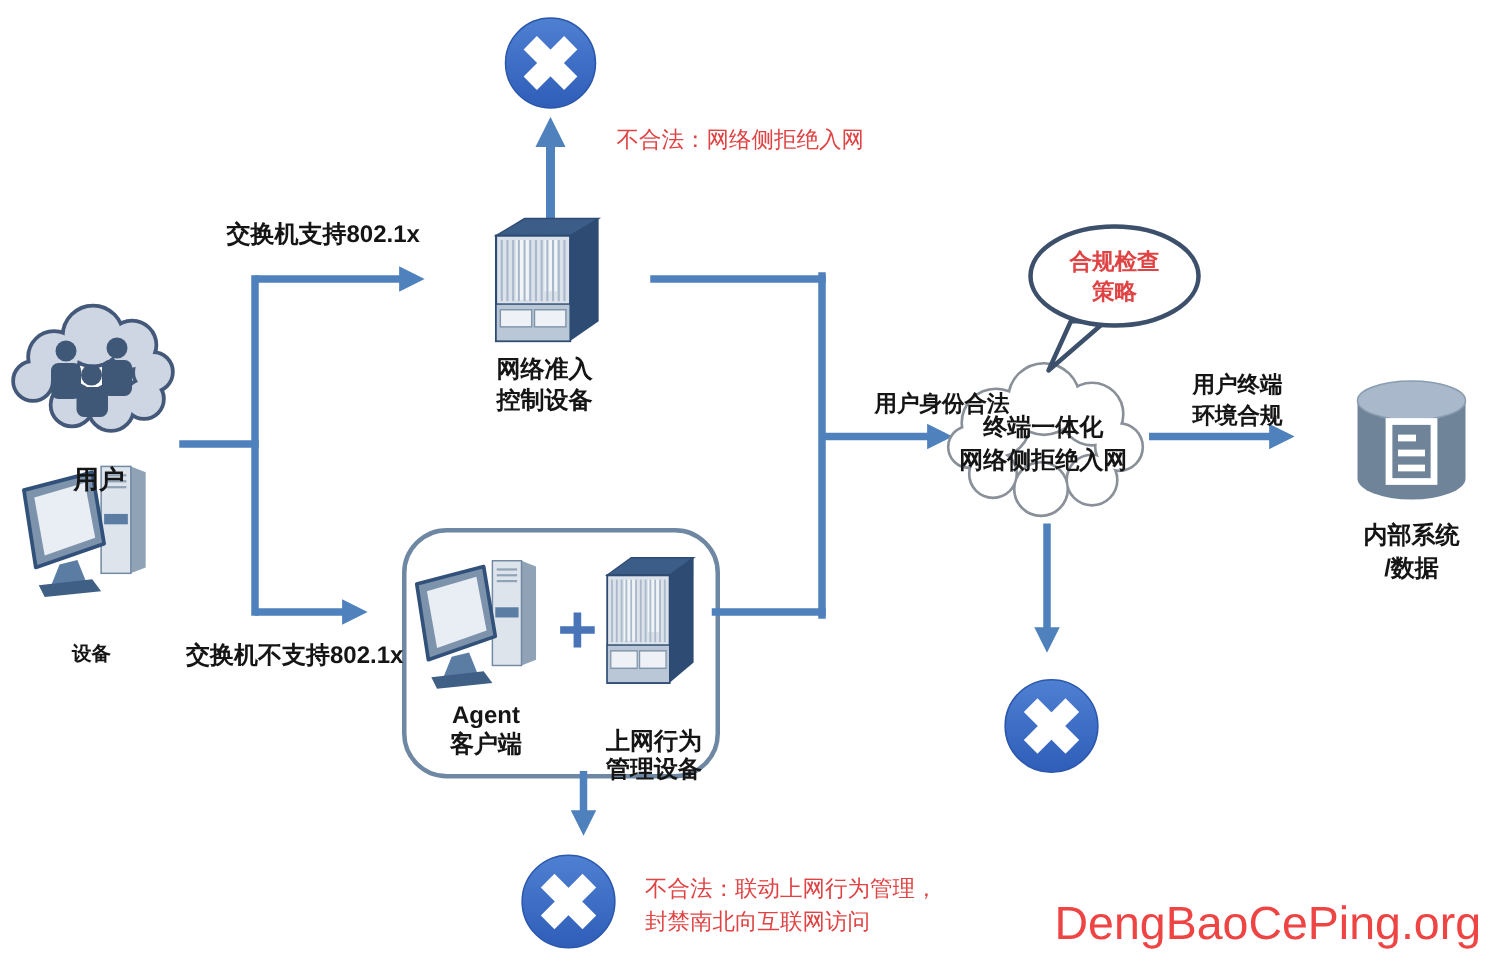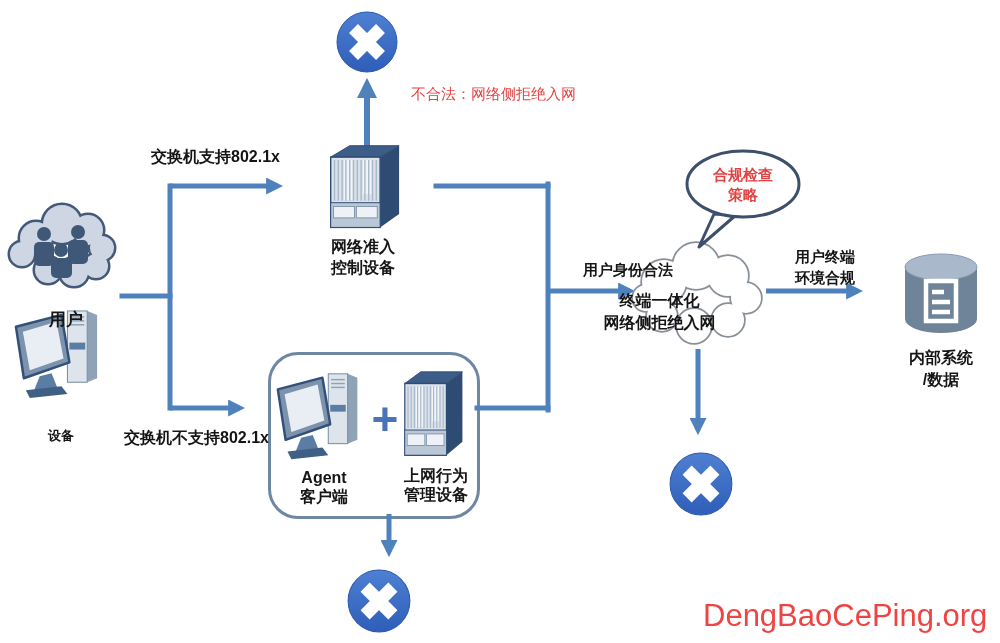--- a/index.html
+++ b/index.html
@@ -208,26 +208,26 @@
   <div class="lbl" style="left:313px;top:236px;width:100px;">
     <span>网络准入</span><br>
     <span>控制设备</span>
   </div>
 
   <div class="lbl" style="left:279px;top:468px;width:90px;line-height:19px;">
     <span>Agent</span><br>
     <span>客户端</span>
   </div>
 
-  <div class="lbl" style="left:391px;top:466px;width:90px;line-height:19px;">
+  <div class="lbl" style="left:391px;top:486px;width:90px;line-height:19px;font-family:Liberation Mono, monospace;">
     <span>上网行为</span><br>
     <span>管理设备</span>
   </div>
 
-  <div class="lbl" style="left:592px;top:275px;width:135px;line-height:22px;margin-top:15px;">
+  <div class="lbl" style="left:628px;top:275px;width:135px;line-height:22px;">
     <span>终端一体化</span><br>
     <span>网络侧拒绝入网</span>
   </div>
 
   <div class="lbl" style="left:886px;top:347px;width:110px;line-height:22px;">
     <span>内部系统</span><br>
     <span>/数据</span>
   </div>
 
   <div class="lbl lbl-left" style="left:151px;top:146px;">交换机支持802.1x</div>
@@ -242,16 +242,20 @@
   </div>
 
   <div class="callout-text">
     <span>合规检查</span><br>
     <span>策略</span>
   </div>
 
   <div class="red" style="left:411px;top:83px;">不合法：网络侧拒绝入网</div>
 
 
+  <div class="red" style="left:430px;top:582px;">
+    <span>不合法：联动上网行为管理，</span><br>
+    <span>封禁南北向互联网访问</span>
+  </div>
 
   <div class="watermark">DengBaoCePing.org</div>
 
 </div>
 
 </body></html>

